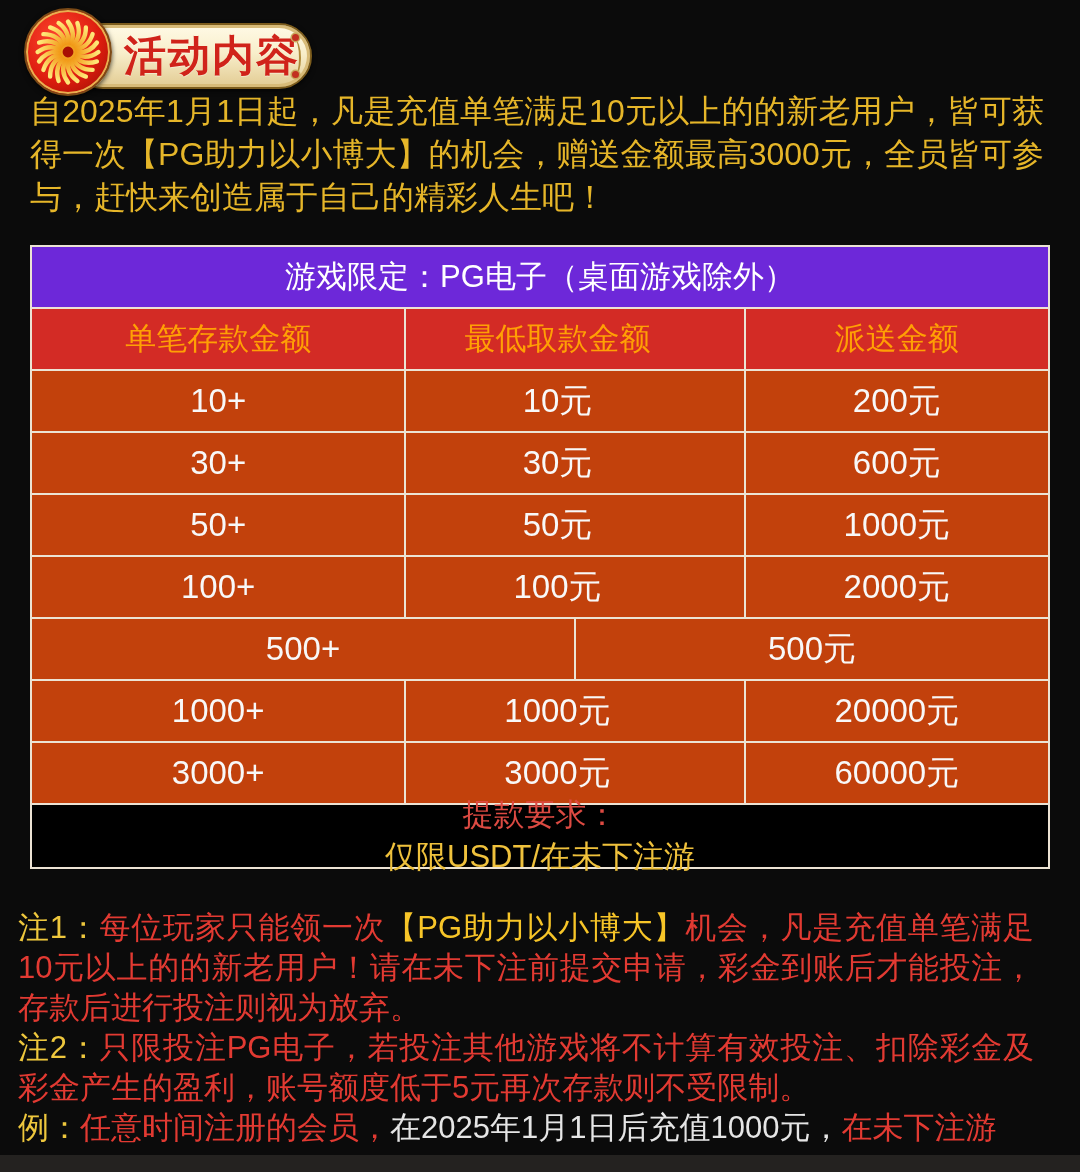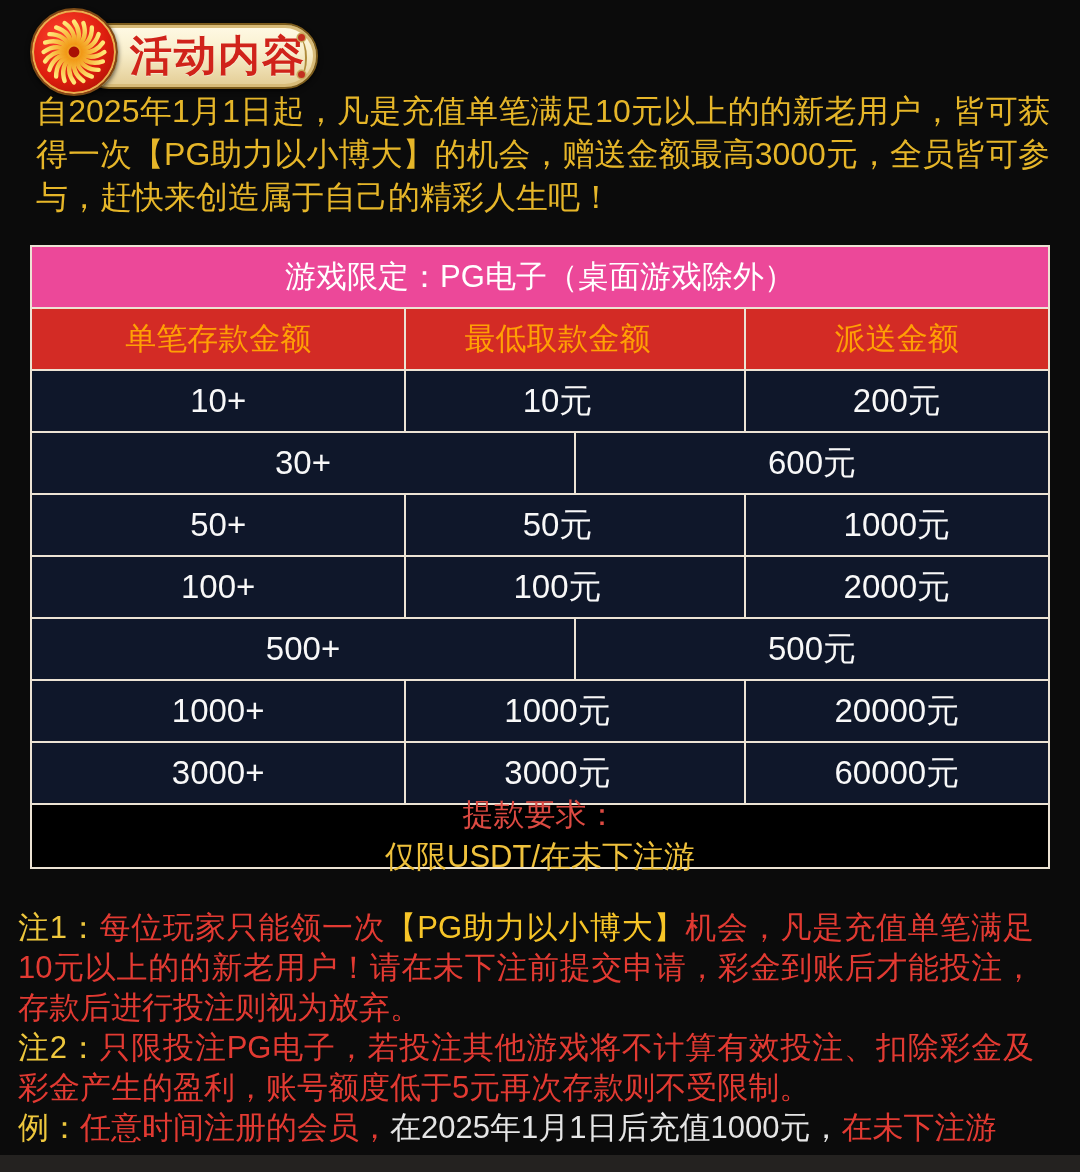--- a/index.html
+++ b/index.html
@@ -5,21 +5,21 @@
   * { margin: 0; padding: 0; box-sizing: border-box; }
   html, body { width: 1080px; height: 1172px; }
   body {
     position: relative;
     background: #0b0b0b;
     overflow: hidden;
     font-family: "Liberation Sans", "DejaVu Sans", sans-serif;
   }
 
   
-  .badge { position: absolute; top: 8px; left: 30px; width: 300px; height: 94px; }
+  .badge { position: absolute; top: 8px; left: 24px; width: 300px; height: 94px; }
   .badge-pill {
     position: absolute; left: 46px; top: 15px;
     width: 242px; height: 66px;
     border-radius: 33px;
     background: linear-gradient(180deg, #fffae6 0%, #f8eecb 45%, #e2cb92 100%);
     border: 2px solid #7d5d1d;
     box-shadow: inset 0 0 0 3px #d8bb78, 0 2px 5px rgba(0,0,0,.65);
     display: flex; align-items: center;
   }
   .badge-pill-label {
@@ -46,48 +46,48 @@
     position: absolute; left: 0; top: 0;
     width: 88px; height: 88px; border-radius: 50%;
     background: radial-gradient(circle at 38% 34%, #ff4530 0%, #dd1d0e 55%, #a61105 88%);
     border: 2px solid #7c4a16;
     box-shadow: inset 0 0 0 2px #e8b050, 0 2px 5px rgba(0,0,0,.7);
     display: flex; align-items: center; justify-content: center;
   }
 
   
   .intro {
-    position: absolute; top: 90px; left: 36px; width: 1014px;
+    position: absolute; top: 90px; left: 30px; width: 1014px;
     font-size: 32px; line-height: 43px;
     color: #e6b629;
     text-align: justify;
   }
 
   
   .promo-table {
     position: absolute; top: 245px; left: 30px; width: 1020px;
     border: 2px solid #ece3d4;
     background: #000;
   }
   .t-title {
     height: 62px; display: flex; align-items: center; justify-content: center;
     color: #ffffff; font-size: 31px;
     border-bottom: 2px solid #ece3d4;
-    background: #ec4899;
+    background: #6d28d9;
   }
   .t-head {
     height: 62px; display: flex;
     background: #d32b25;
     border-bottom: 2px solid #ece3d4;
   }
   .t-head .t-cell { color: #ffa004; font-size: 31px; }
   .t-row {
     height: 62px; display: flex;
     border-bottom: 2px solid #ece3d4;
-    background: #0f172a;
+    background: #c2410c;
   }
   .t-cell {
     flex: 1 1 0; display: flex; align-items: center; justify-content: center;
     color: #f8f8f8; font-size: 33px;
     border-left: 2px solid #ece3d4;
     margin-left: 35px;
   }
   .t-cell:first-child { border-left: none; }
   .t-foot {
     height: 62px; display: flex; align-items: center; justify-content: center;
@@ -169,20 +169,21 @@
       <div class="t-cell">派送金额</div>
     </div>
   <div>
       <div class="t-row">
         <div class="t-cell">10+</div>
         <div class="t-cell">10元</div>
         <div class="t-cell">200元</div>
       </div>
       <div class="t-row">
         <div class="t-cell">30+</div>
+        <div class="t-cell">30元</div>
         <div class="t-cell">600元</div>
       </div>
       <div class="t-row">
         <div class="t-cell">50+</div>
         <div class="t-cell">50元</div>
         <div class="t-cell">1000元</div>
       </div>
       <div class="t-row">
         <div class="t-cell">100+</div>
         <div class="t-cell">100元</div>

